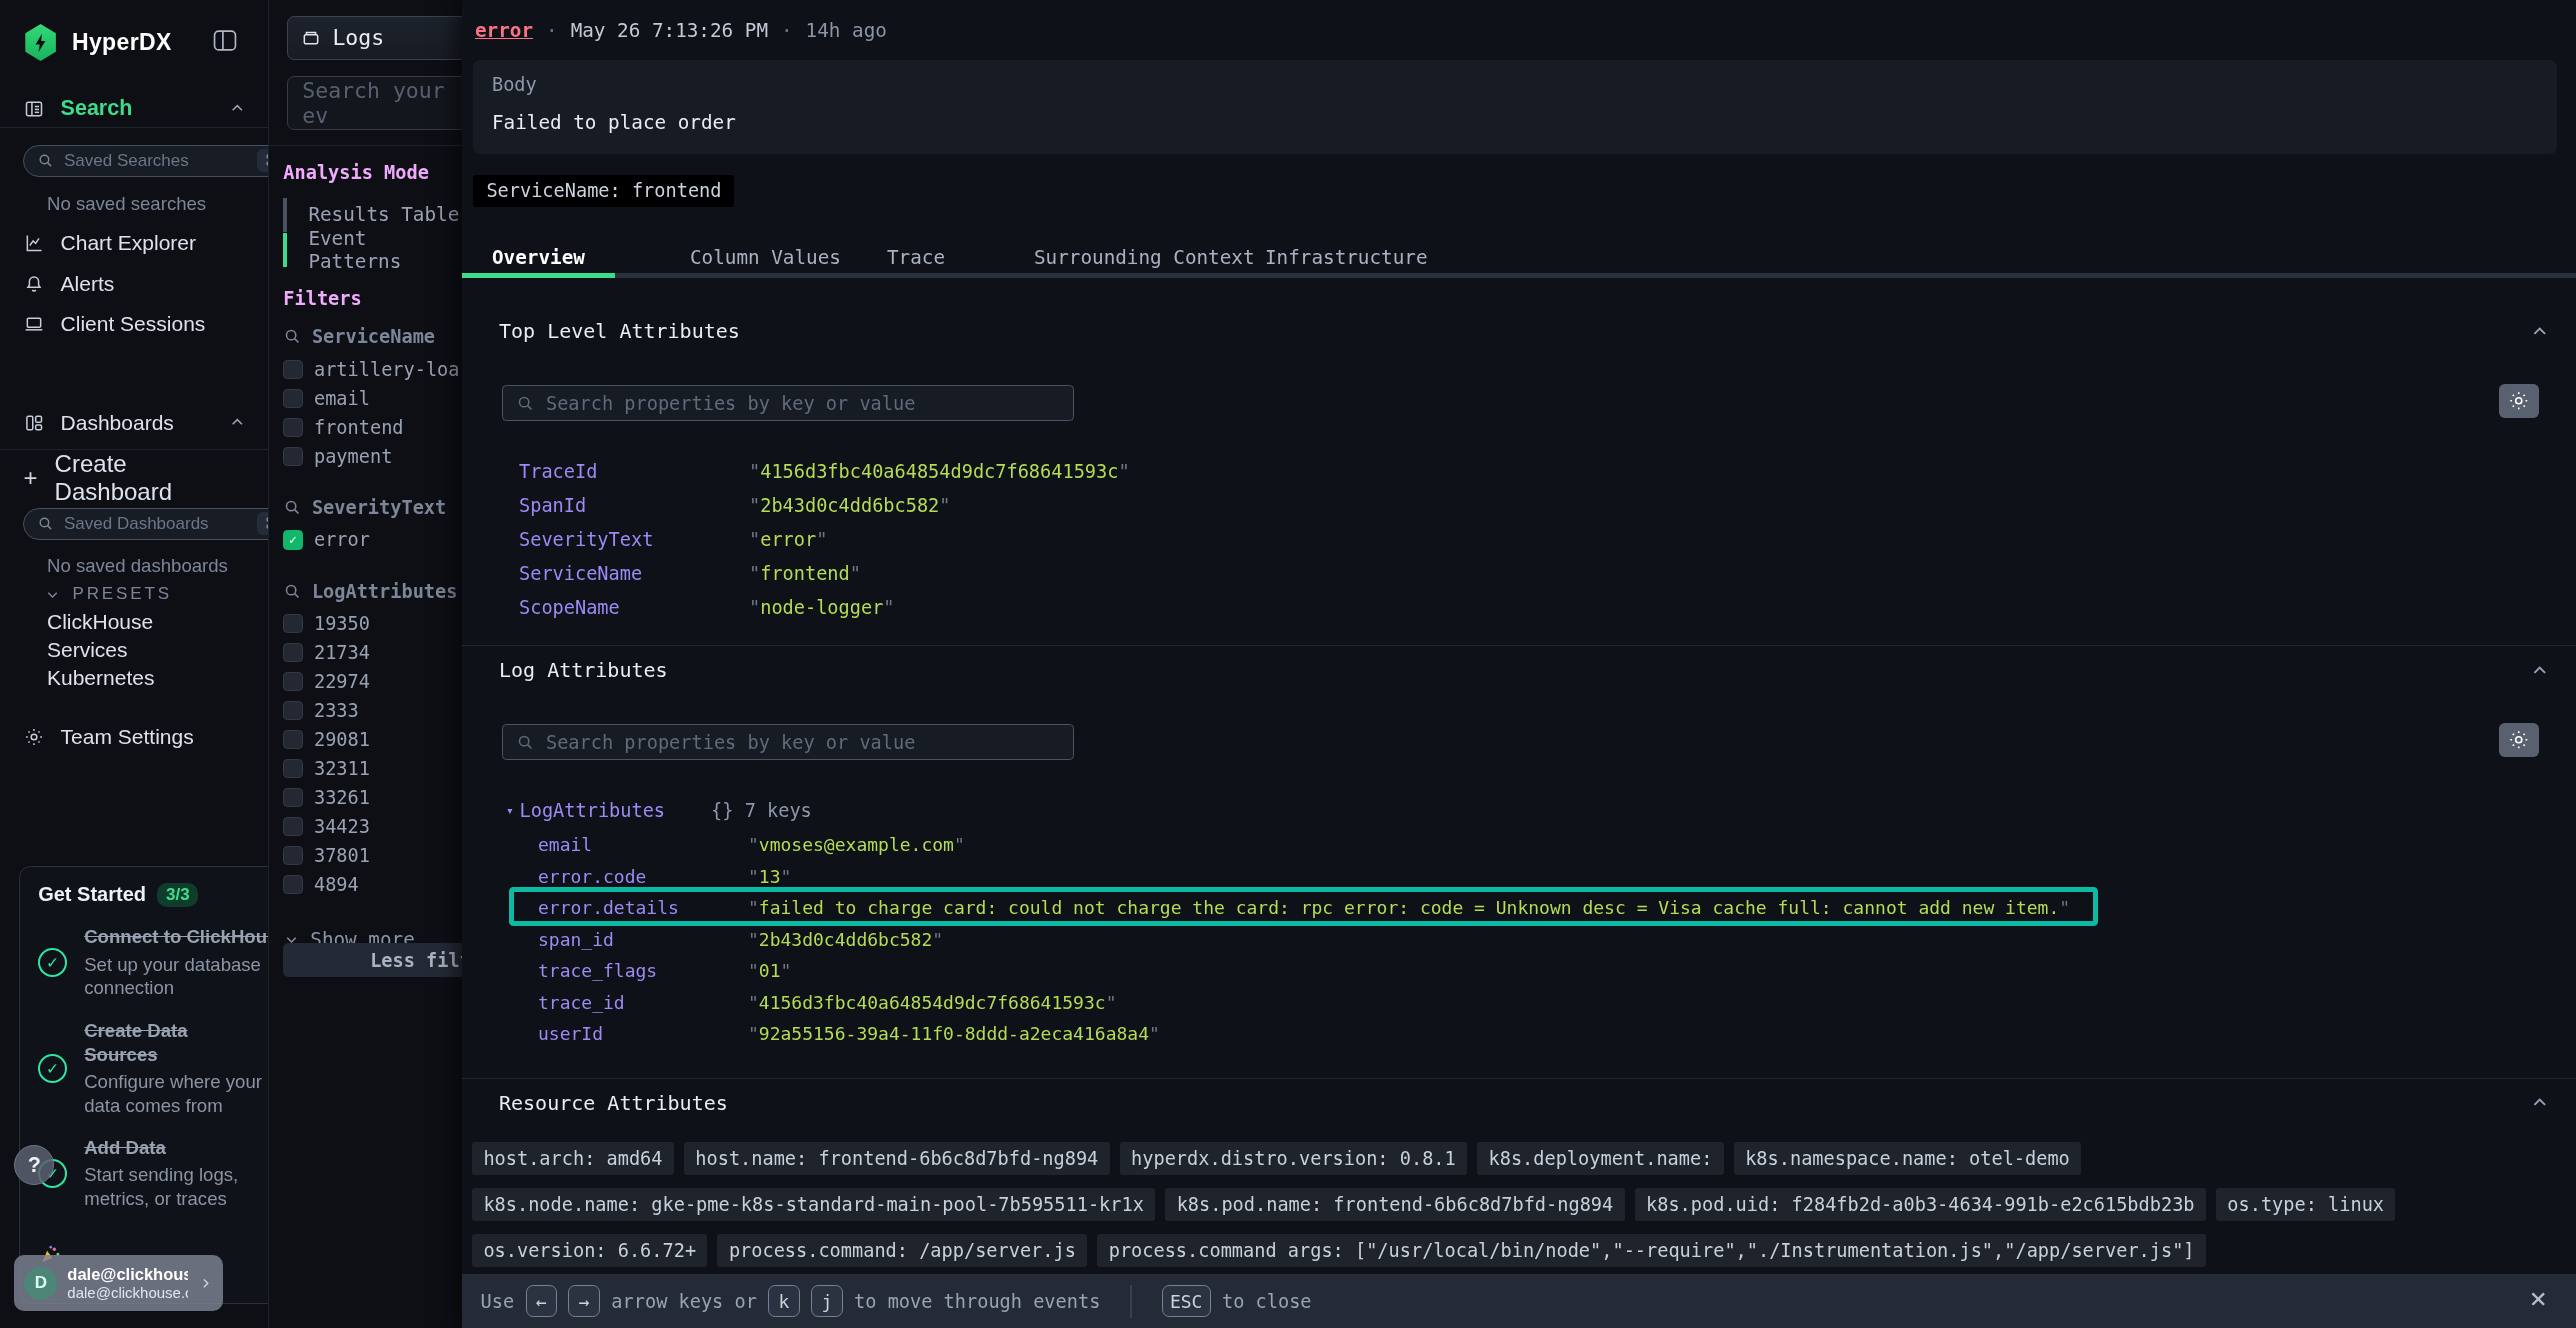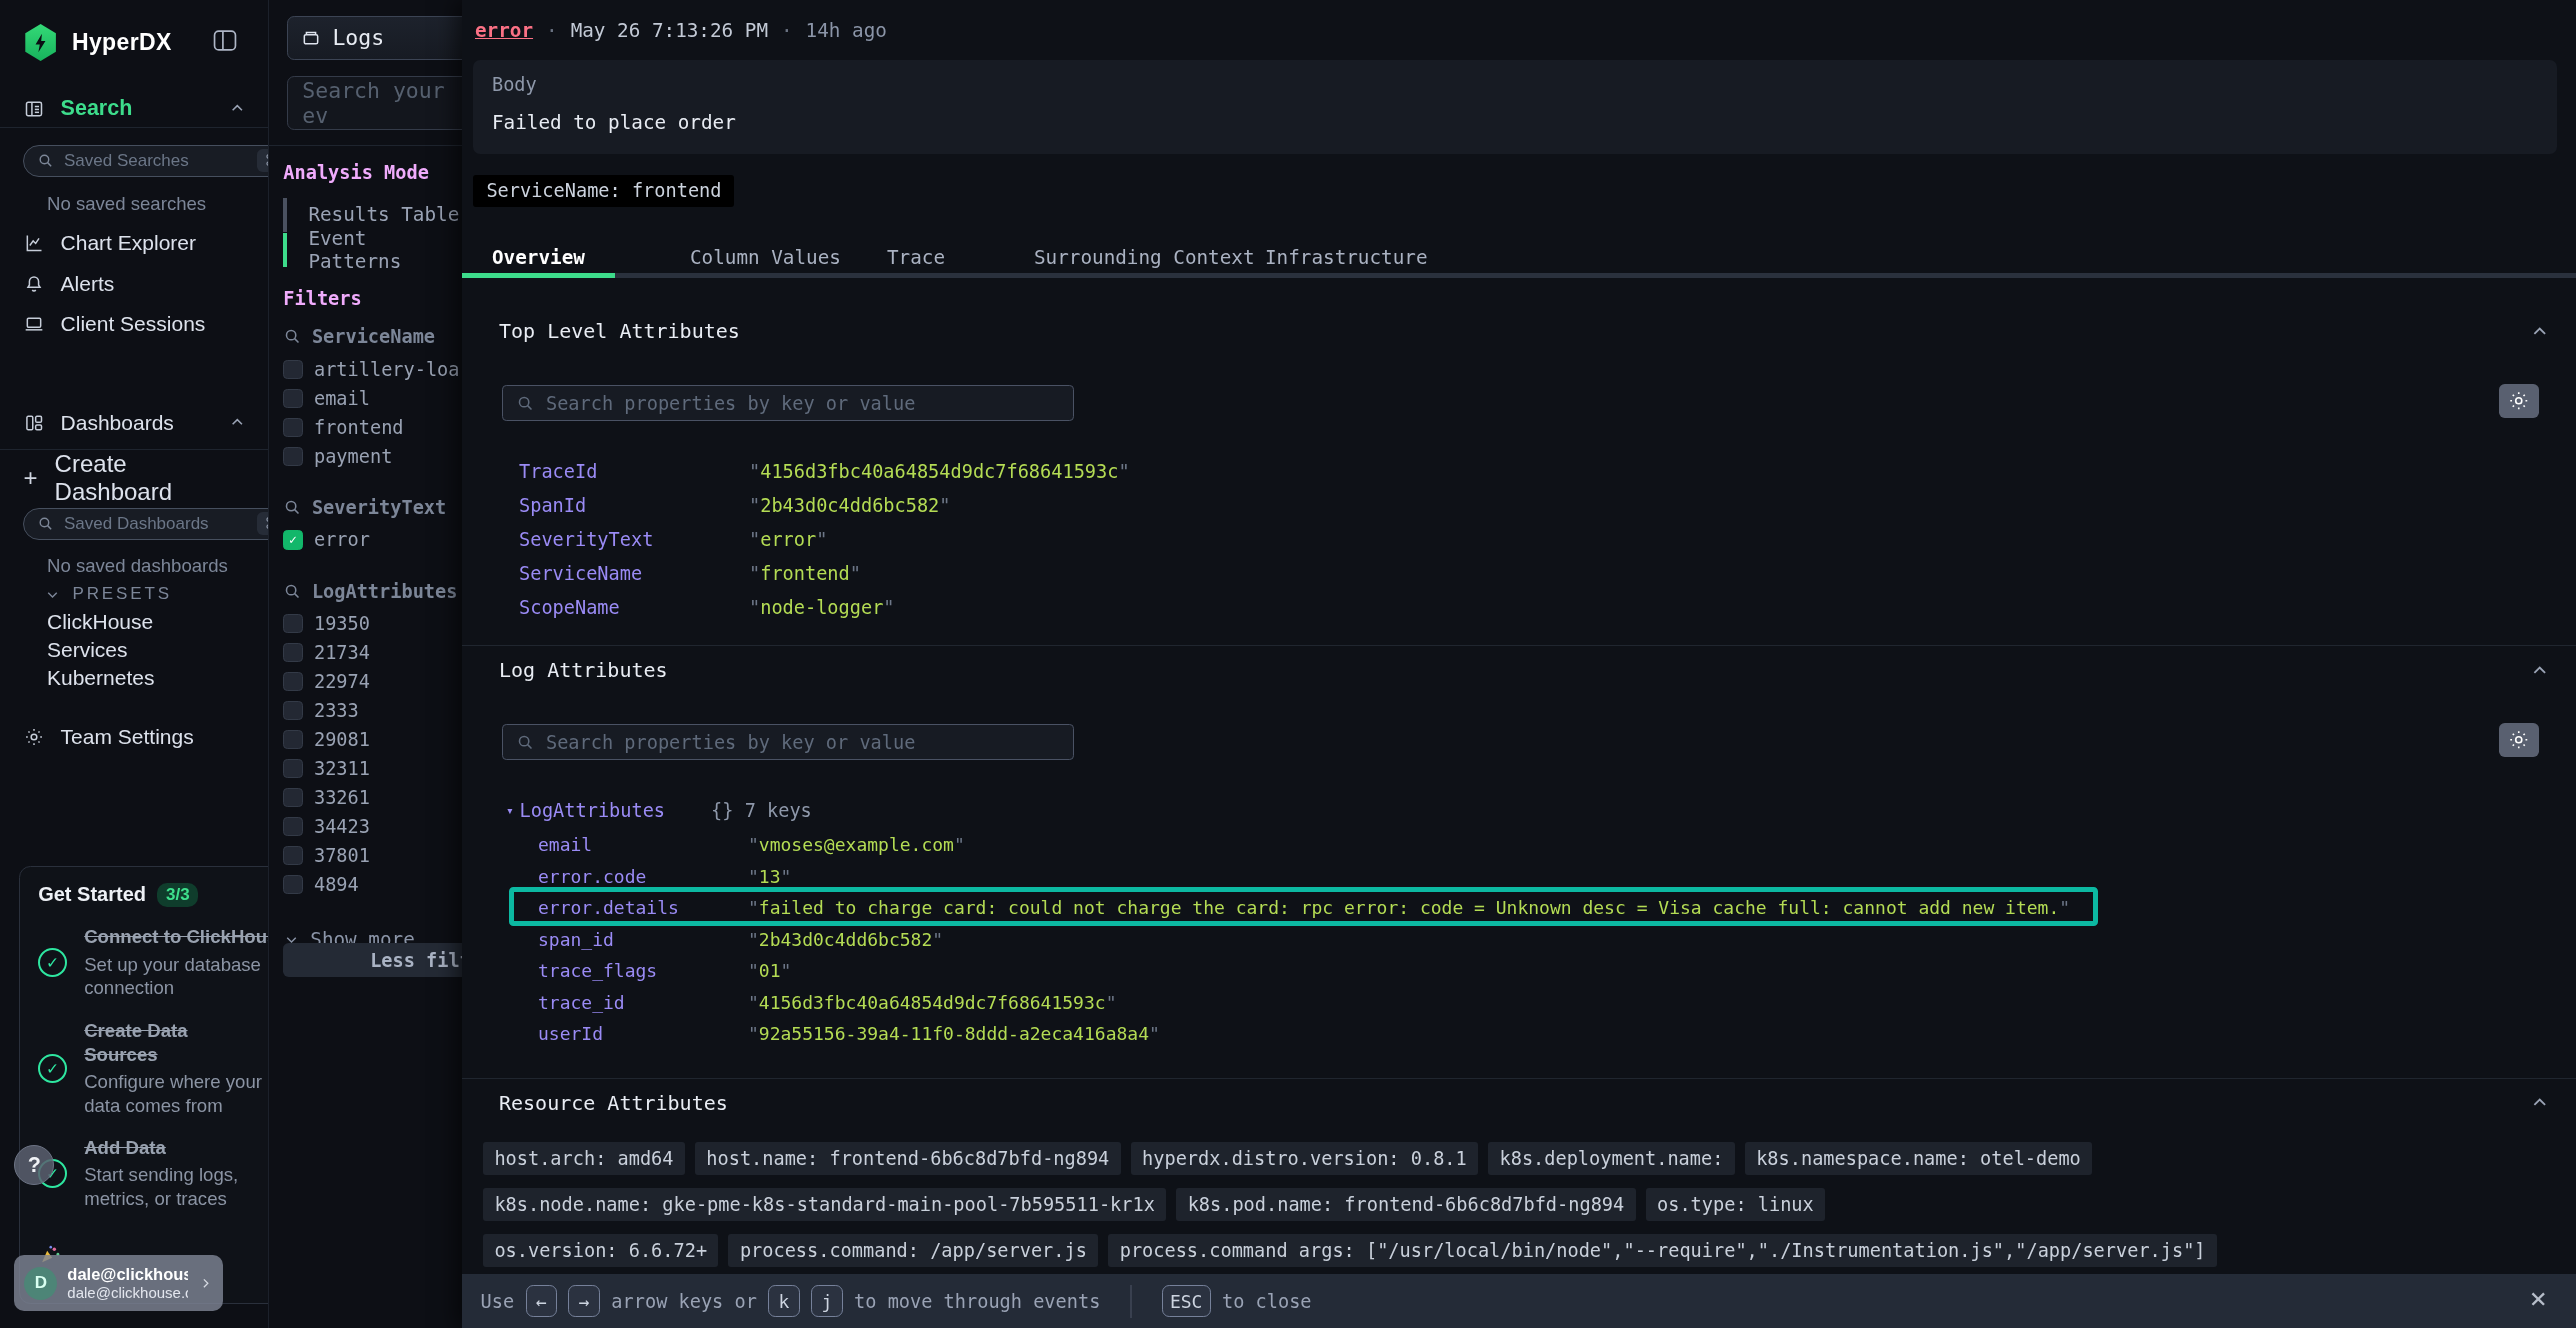--- a/index.html
+++ b/index.html
@@ -99,21 +99,21 @@
   .attr-row{display:flex;align-items:center}
   .ak{flex:none;color:var(--purple)}
   .av{white-space:nowrap}
   .q{color:#6d7788}
   .vv{color:var(--lime)}
   .tree-root{position:absolute;left:44px;top:800px;display:flex;align-items:center;font-size:18.6px}
   .tri{color:var(--purple);font-size:13px;margin-right:5.7px}
   .root-k{color:var(--purple)}
   .root-meta{color:#8e98aa;margin-left:46px}
   .hlbox{position:absolute;left:47px;top:887px;width:1589px;height:39px;border:5px solid var(--teal);border-radius:4.3px;pointer-events:none;z-index:1}
-  .chips{position:absolute;left:21px;top:1142px;right:14.3px}
+  .chips{position:absolute;left:10px;top:1142px;right:14.3px}
   .chip-row{display:flex;gap:10px;margin-bottom:13px}
   .rchip{background:#1e232c;border-radius:2.9px;height:33px;line-height:33px;padding:0 11.4px;color:#c9d0db;font-size:18.6px;white-space:nowrap}
   .efooter{position:absolute;left:0;right:0;bottom:0;height:54px;background:#242b37;display:flex;align-items:center;gap:11.4px;padding-left:18.6px;font-size:18.6px;color:#9aa3b5}
   .keycap{min-width:31.5px;height:31.5px;border:1.4px solid #76819a;border-radius:7.2px;background:#2b3240;color:#cdd4e0;display:flex;align-items:center;justify-content:center;padding:0 7.2px;font-size:18px}
   .vdiv{width:1.4px;height:33px;background:#39404f;margin:0 18.6px}
   .close-x{position:absolute;right:29px;top:10px;font-size:29px;color:#b6bdc9;line-height:1}
 </style>
 </head>
 <body>
 
@@ -553,20 +553,21 @@
         <div class="chip-row">
           <span class="rchip">host.arch: amd64</span>
           <span class="rchip">host.name: frontend-6b6c8d7bfd-ng894</span>
           <span class="rchip">hyperdx.distro.version: 0.8.1</span>
           <span class="rchip">k8s.deployment.name:</span>
           <span class="rchip">k8s.namespace.name: otel-demo</span>
         </div>
         <div class="chip-row">
           <span class="rchip">k8s.node.name: gke-pme-k8s-standard-main-pool-7b595511-kr1x</span>
           <span class="rchip">k8s.pod.name: frontend-6b6c8d7bfd-ng894</span>
+          <span class="rchip">k8s.pod.uid: f284fb2d-a0b3-4634-991b-e2c615bdb23b</span>
           <span class="rchip">os.type: linux</span>
         </div>
         <div class="chip-row">
           <span class="rchip">os.version: 6.6.72+</span>
           <span class="rchip">process.command: /app/server.js</span>
           <span class="rchip">process.command args: ["/usr/local/bin/node","--require","./Instrumentation.js","/app/server.js"]</span>
         </div>
       </div>
 
     <div class="efooter">

